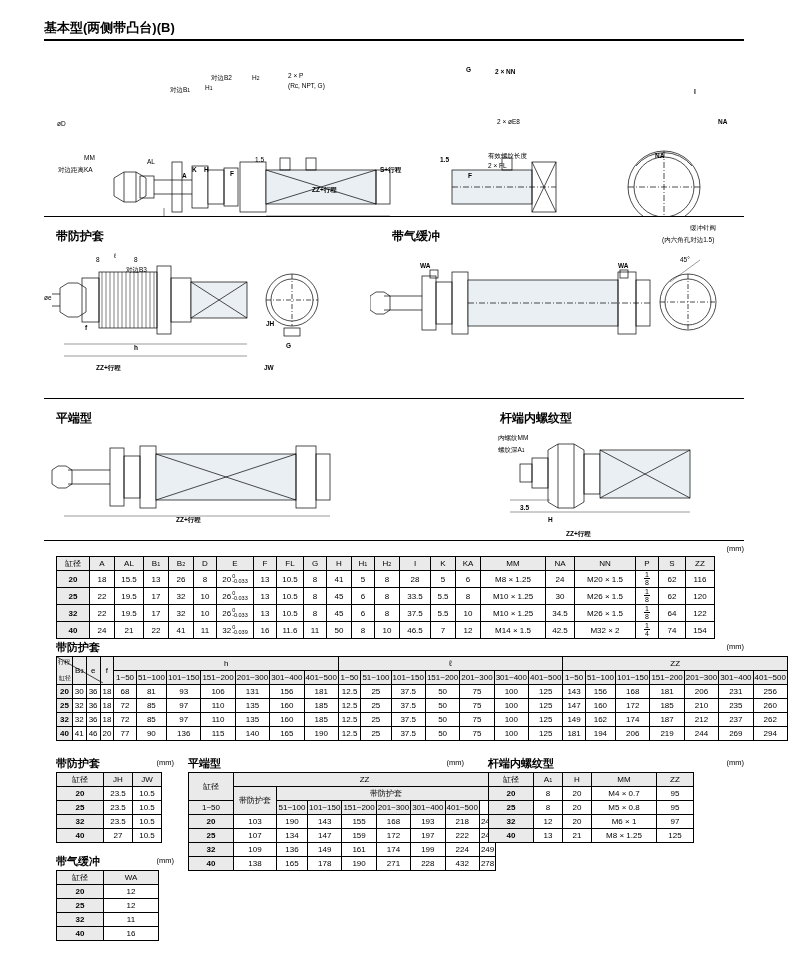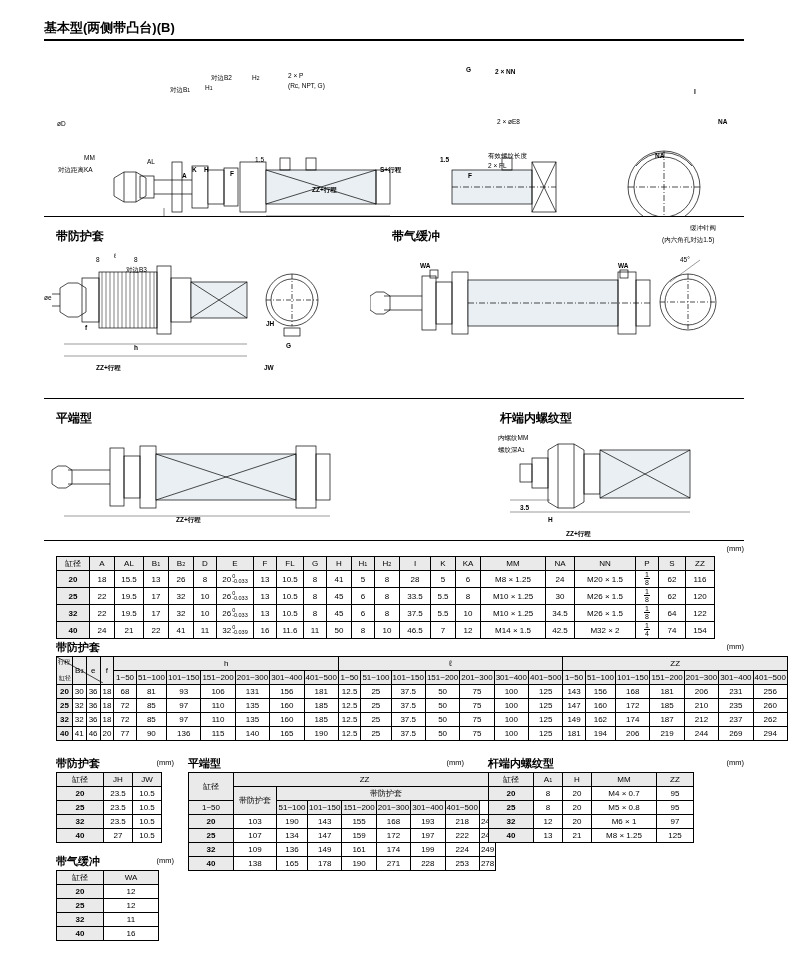--- a/index.html
+++ b/index.html
@@ -676,21 +676,21 @@
             <td>249</td>
           </tr>
           <tr>
             <td class="cdh" style="font-weight: bold;">40</td>
             <td>138</td>
             <td>165</td>
             <td>178</td>
             <td>190</td>
             <td>271</td>
             <td>228</td>
-            <td>253</td>
+            <td>432</td>
             <td>278</td>
           </tr>
         </tbody>
       </table>
   </div>
 
   <div class="ttl" style="position:absolute;left:488px;top:756px;">杆端内螺纹型</div>
   <div class="mm" style="position:absolute;left:620px;top:758px;width:124px;">(mm)</div>
   <div class="tblwrap" style="left:488px;top:772px;">
     <table id="rodTable">

